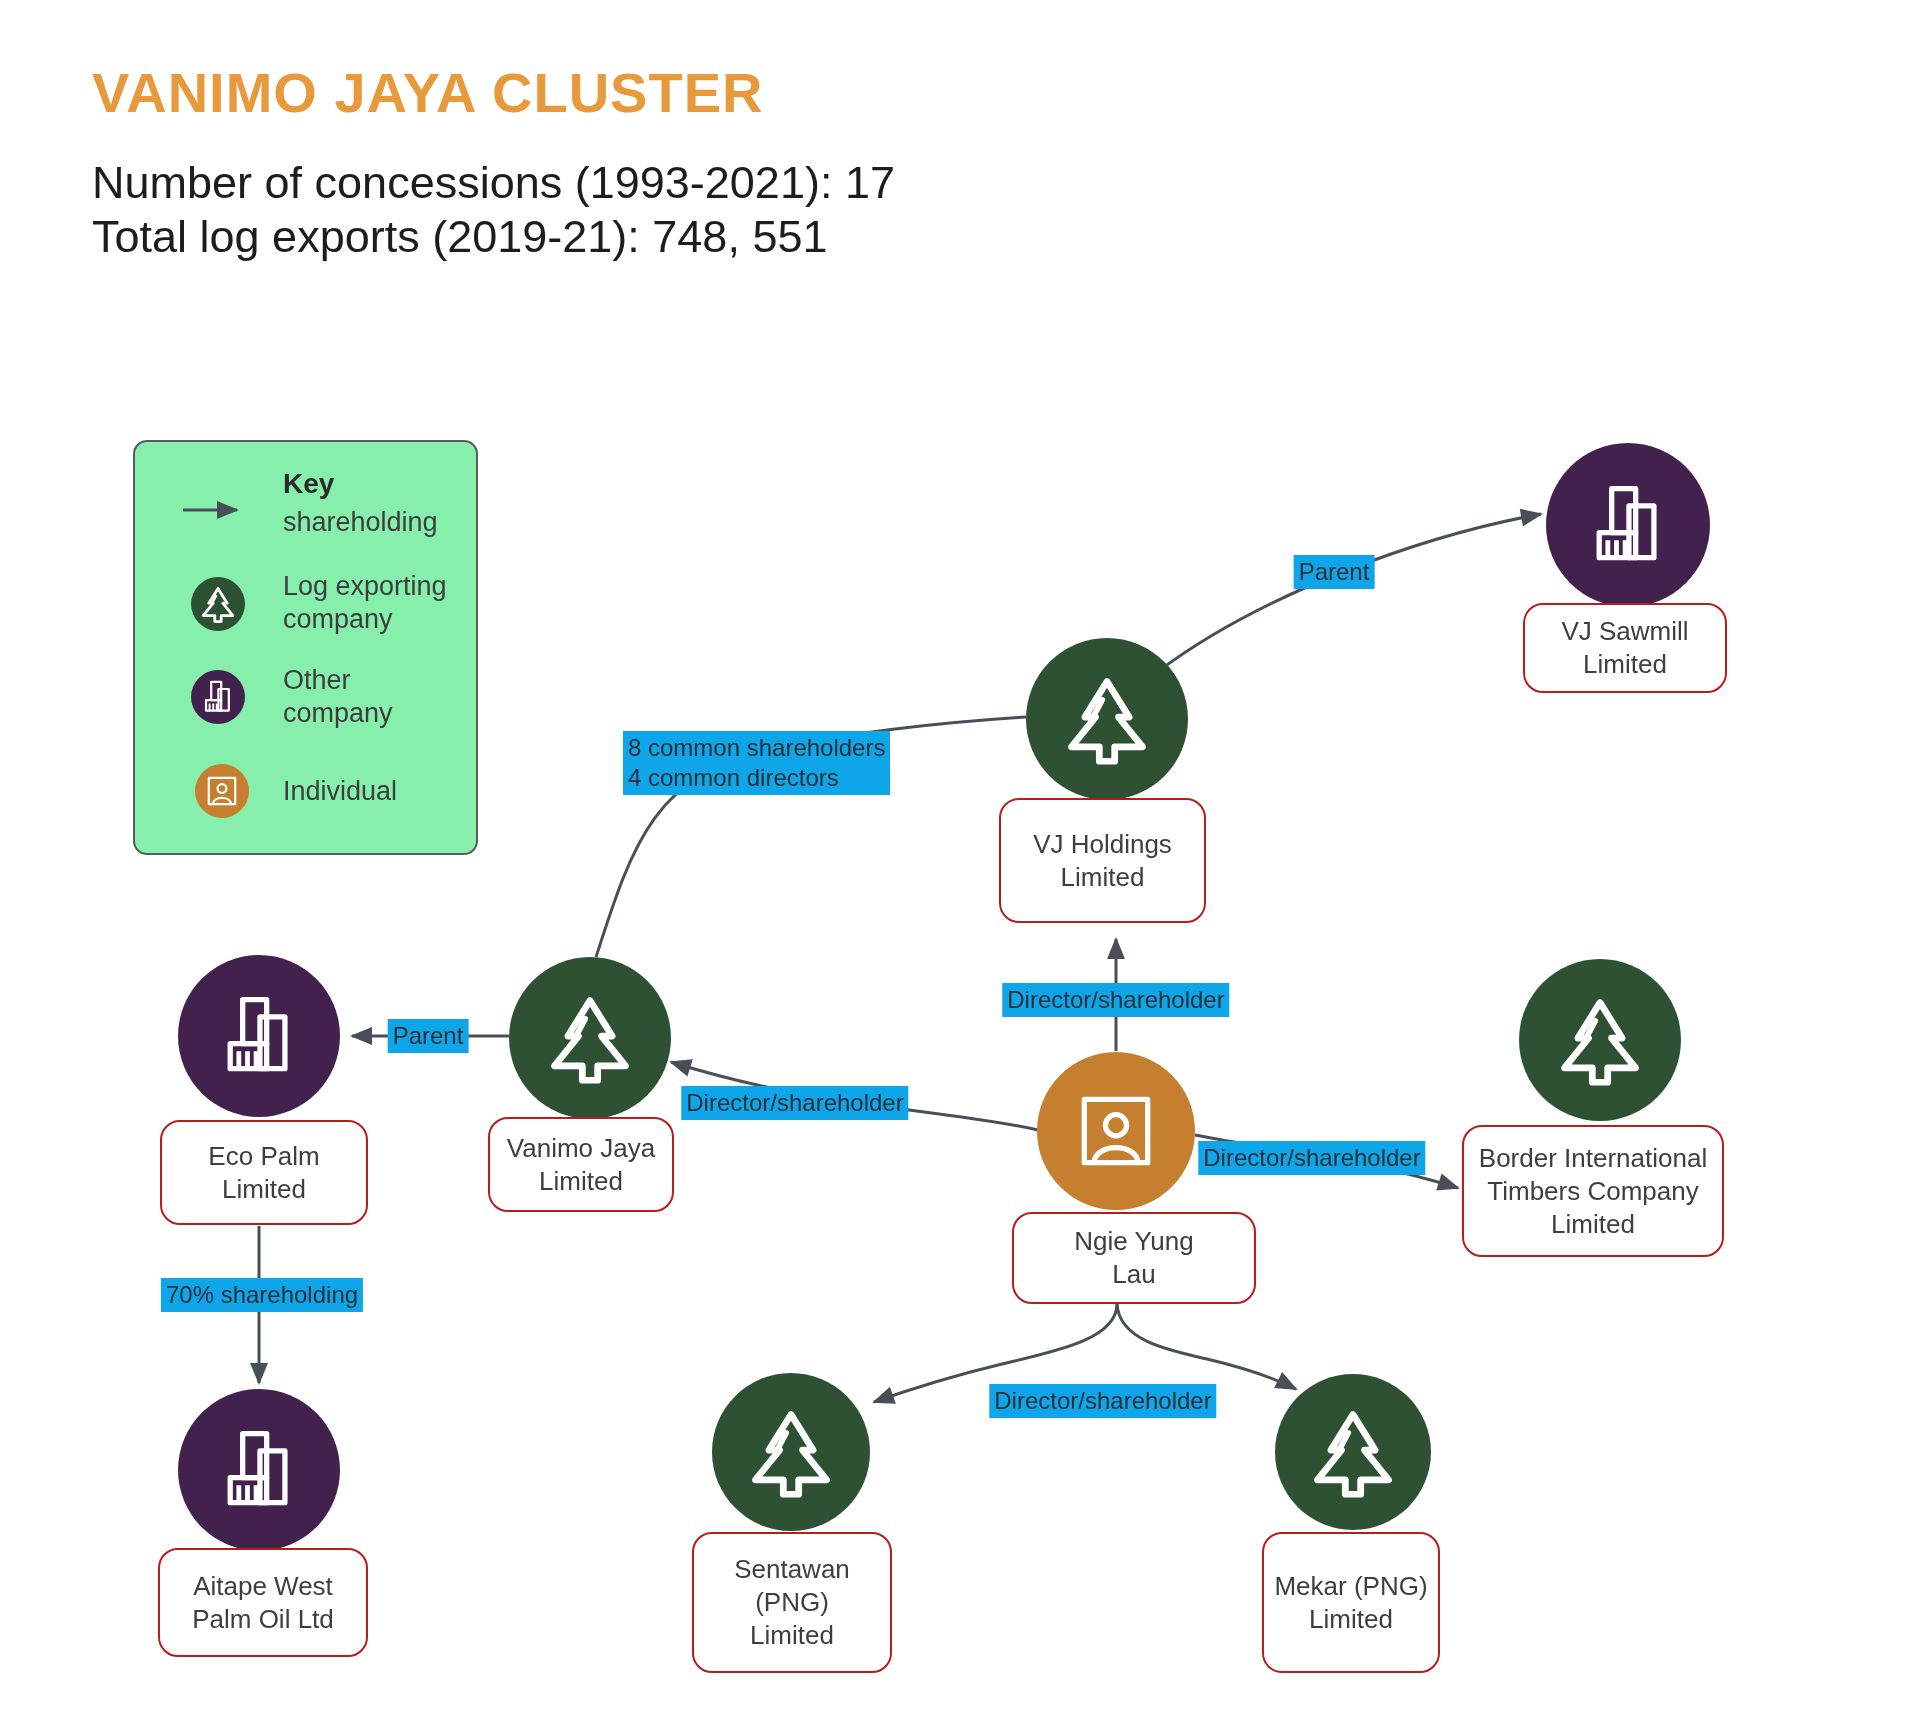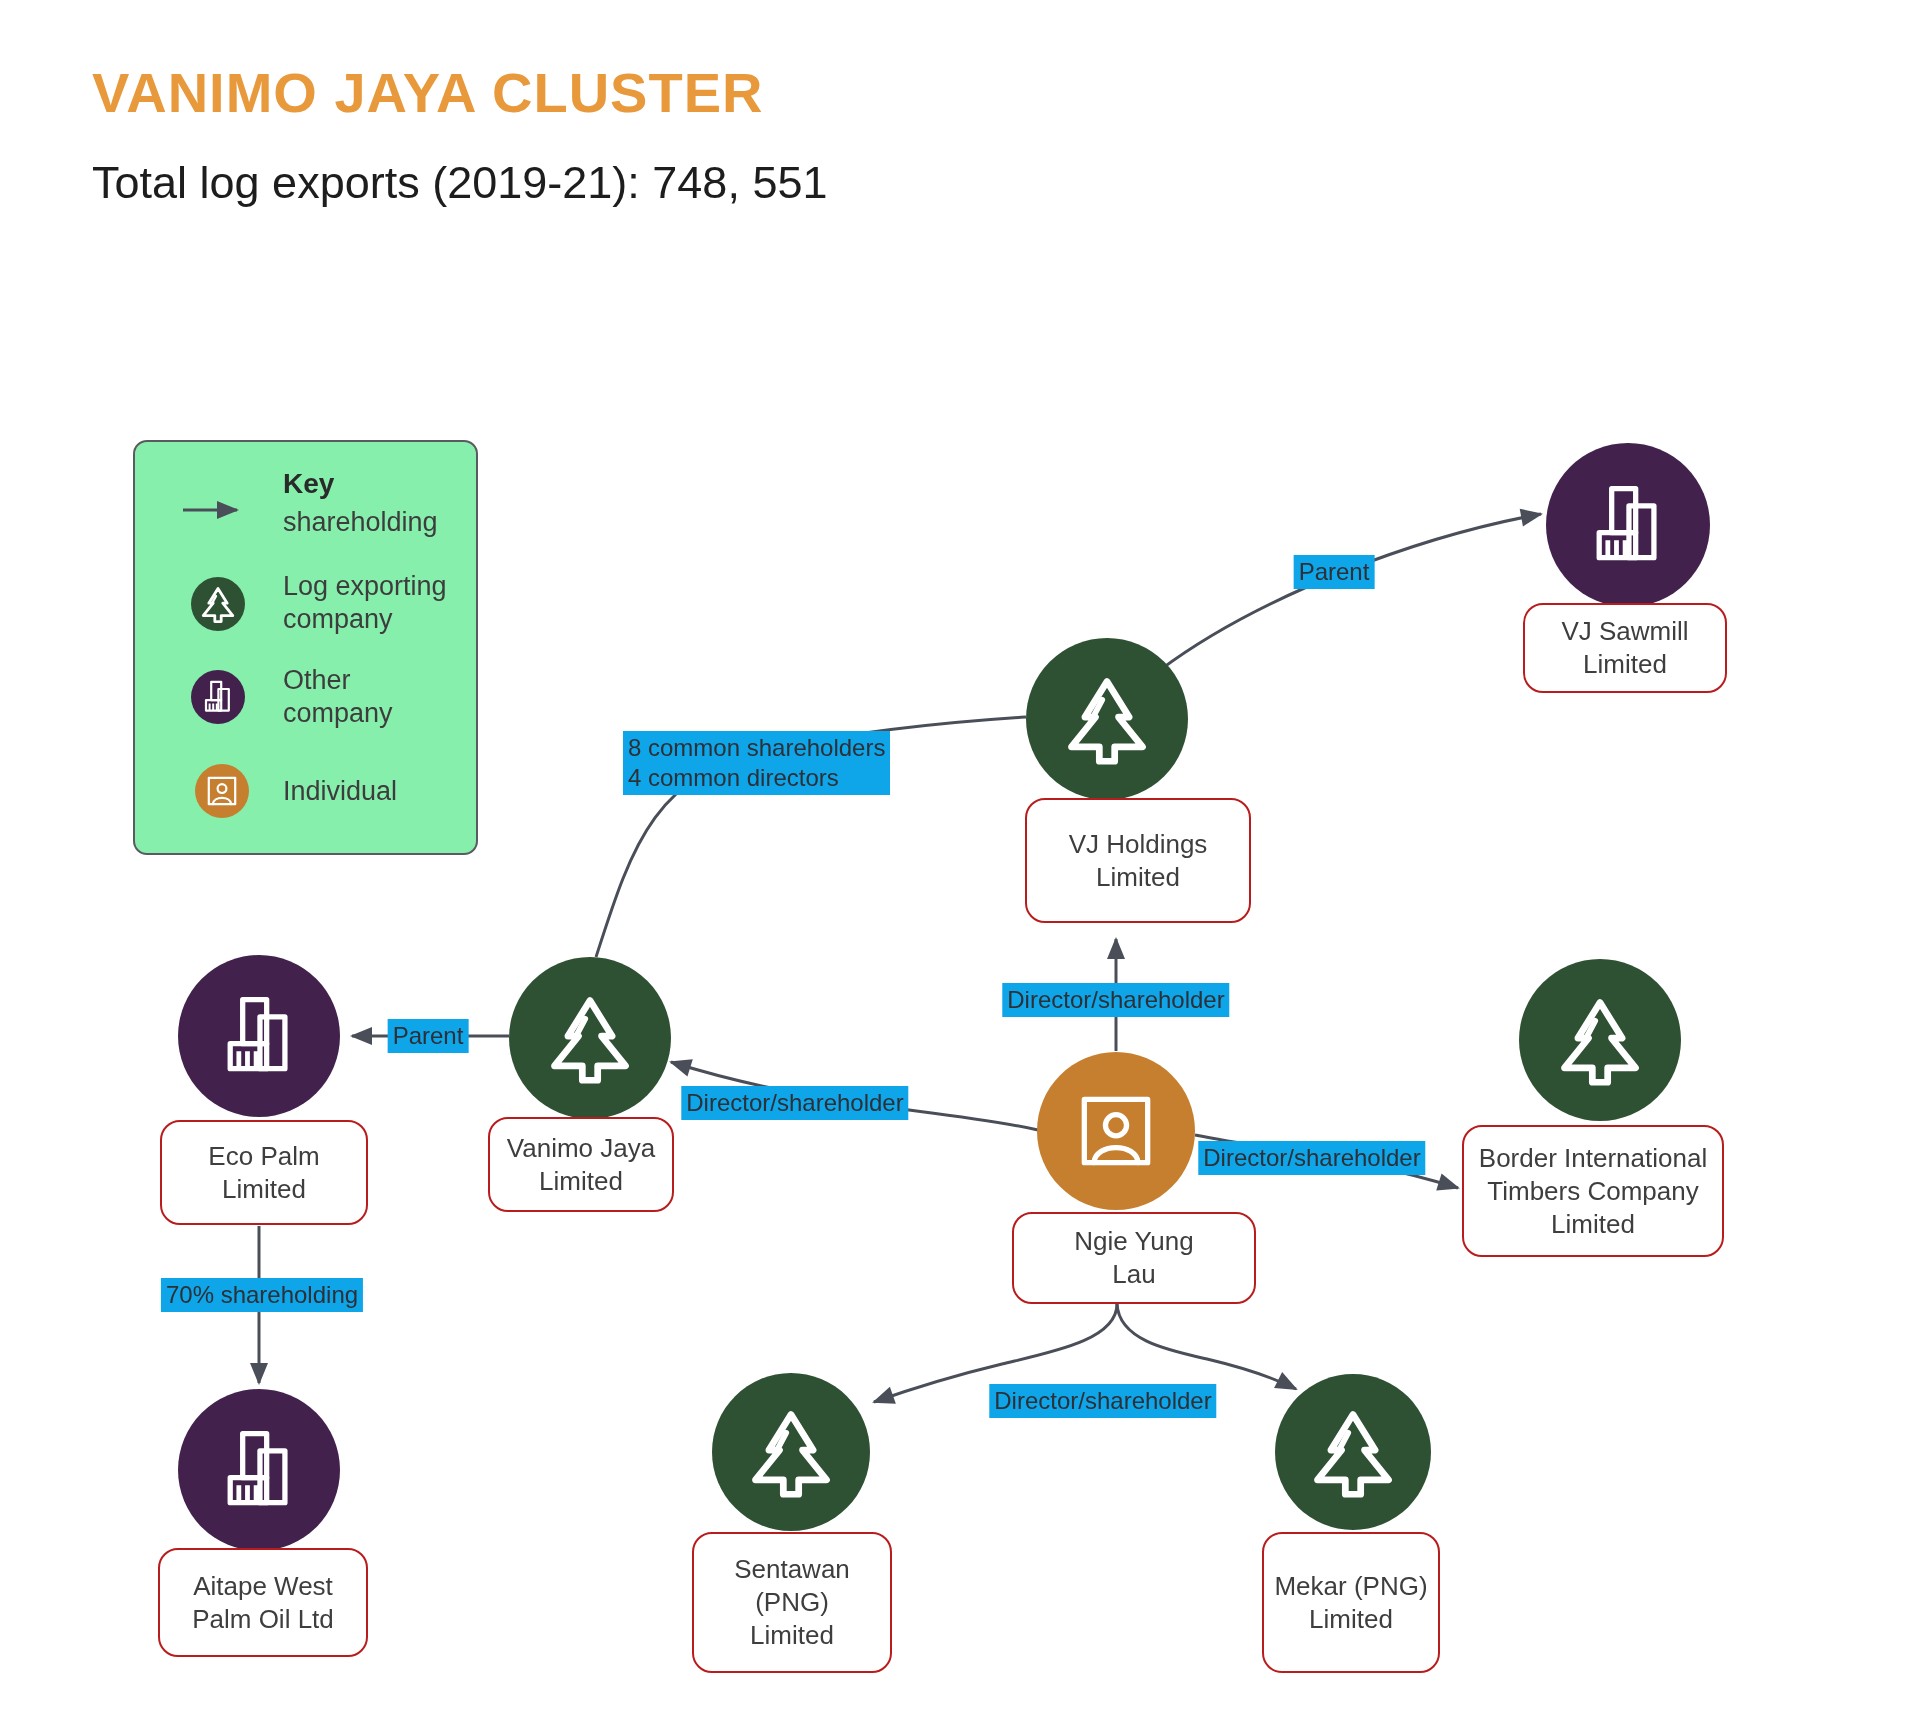--- a/index.html
+++ b/index.html
@@ -49,20 +49,21 @@
         <rect x="17" y="17" width="66" height="66" fill="none" stroke="#ffffff" stroke-width="5.5" stroke-linejoin="round"></rect>
         <circle cx="50" cy="44" r="11" fill="none" stroke="#ffffff" stroke-width="5.5"></circle>
         <path d="M27 83 C29 62 71 62 73 83" fill="none" stroke="#ffffff" stroke-width="5.5" stroke-linecap="round"></path>
       </symbol>
     </defs>
   </svg>
 
   <h1 class="title" style="color: rgb(232, 153, 60);">VANIMO JAYA CLUSTER</h1>
 
   <div class="stats">
+    <div>Number of concessions (1993-2021): 17</div>
     <div>Total log exports (2019-21): 748, 551</div>
   </div>
 
   <svg class="edges" id="edge-svg">
     <defs>
       <marker id="arrow-head" markerUnits="userSpaceOnUse" markerWidth="26" markerHeight="22" refX="22" refY="11" orient="auto">
         <path d="M2 2 L24 11 L2 20 Z" fill="#4A4E59"></path>
       </marker>
     </defs>
   <path d="M 1160 670 C 1262 594 1420 536 1541 514" fill="none" stroke="#4A4E59" stroke-width="3" marker-end="url(#arrow-head)"></path>
@@ -93,21 +94,21 @@
           <use href="#building-icon"></use>
         </svg>
       </div>
       <div class="node-box" style="left: 1523px; top: 603px; width: 204px; height: 90px;">VJ Sawmill
 Limited</div>
       <div class="node-circle" style="left: 1026px; top: 638px; height: 162px; width: 162px; background: rgb(47, 81, 51);">
         <svg class="node-icon" viewBox="0 0 100 100">
           <use href="#tree-icon"></use>
         </svg>
       </div>
-      <div class="node-box" style="left: 1025px; top: 798px; width: 226px; height: 125px;">VJ Holdings
+      <div class="node-box" style="left: 999px; top: 798px; width: 207px; height: 125px;">VJ Holdings
 Limited</div>
       <div class="node-circle" style="left: 178px; top: 955px; height: 162px; width: 162px; background: rgb(66, 33, 76);">
         <svg class="node-icon" viewBox="0 0 100 100">
           <use href="#building-icon"></use>
         </svg>
       </div>
       <div class="node-box" style="left: 160px; top: 1120px; width: 208px; height: 105px;">Eco Palm
 Limited</div>
       <div class="node-circle" style="left: 509px; top: 957px; height: 162px; width: 162px; background: rgb(47, 81, 51);">
         <svg class="node-icon" viewBox="0 0 100 100">

